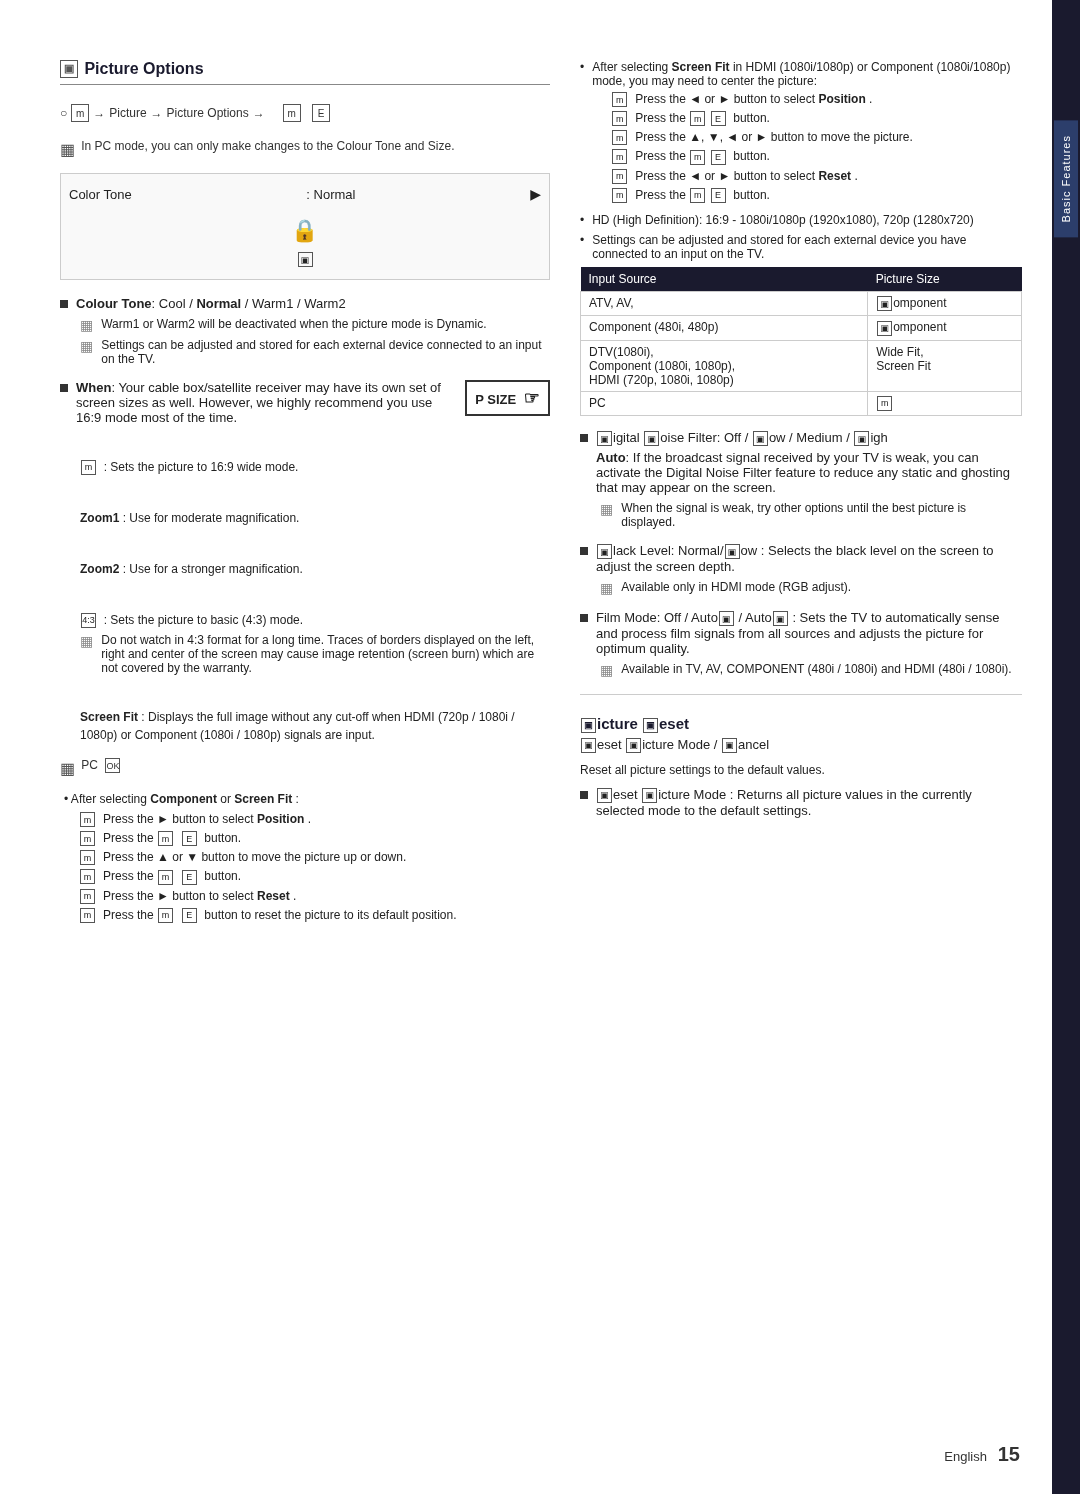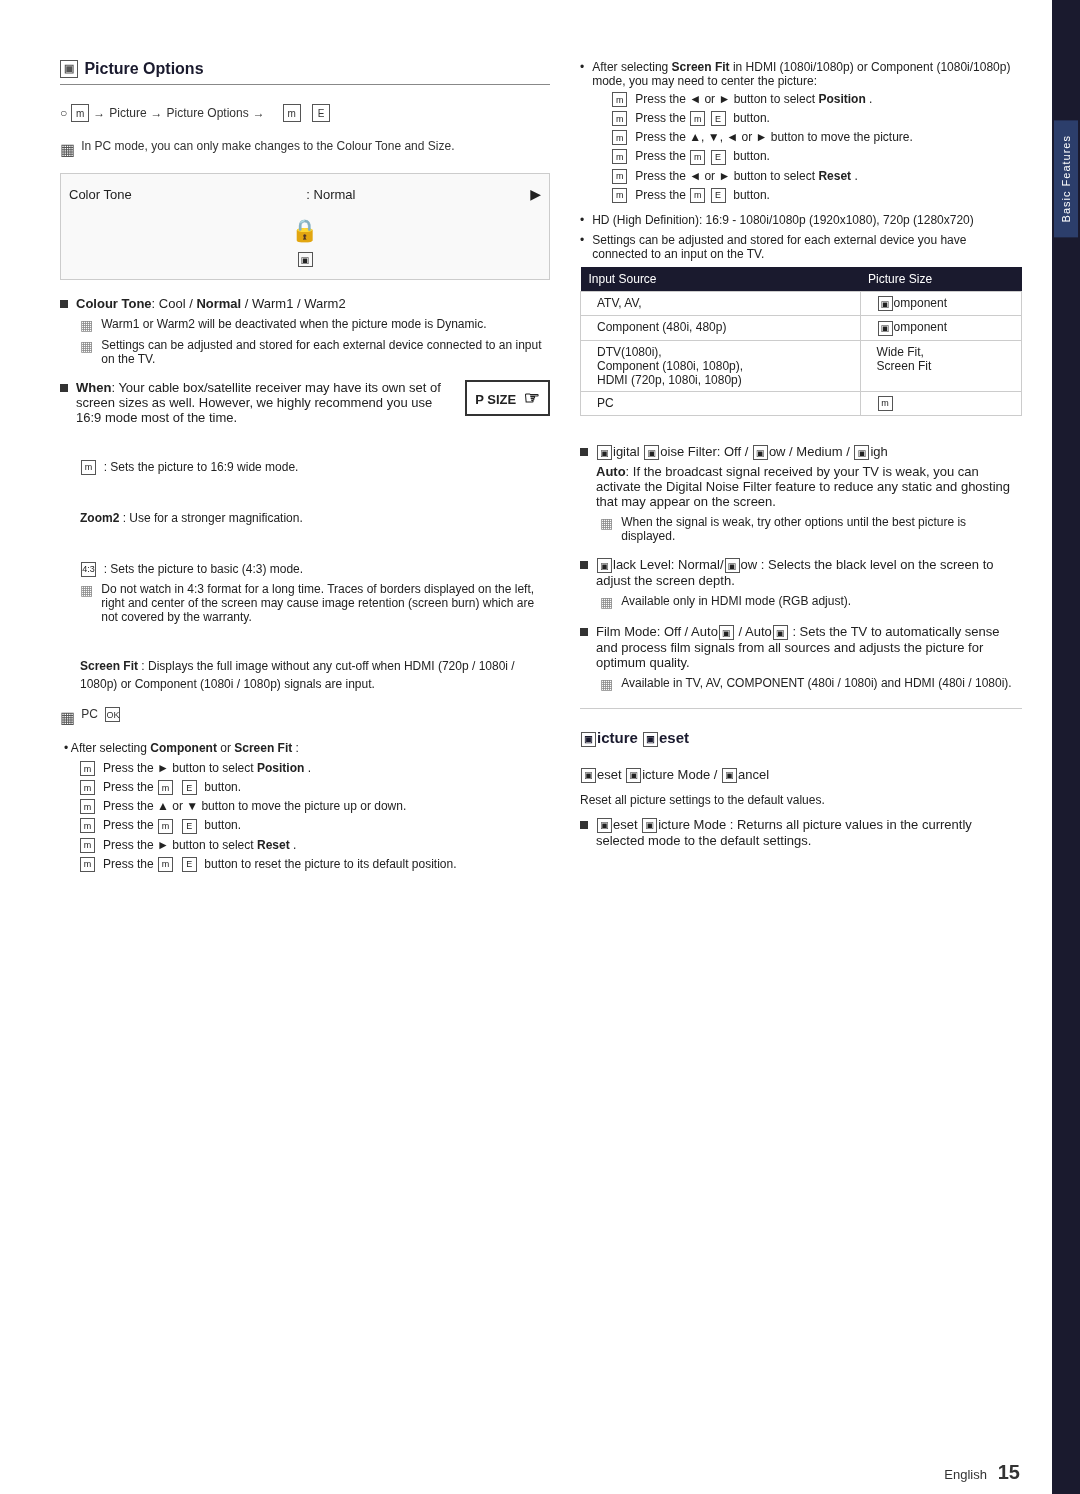--- a/index.html
+++ b/index.html
@@ -198,34 +198,34 @@
       margin-left: 20px;
       margin-bottom: 4px;
       font-size: 12px;
     }
 
     
     .info-table {
       width: 100%;
       border-collapse: collapse;
       font-size: 12px;
-      margin-bottom: 28px;
+      margin-bottom: 14px;
     }
 
     .info-table th {
       background: #1a1a2e;
       color: #fff;
       padding: 5px 8px;
       text-align: left;
       font-weight: normal;
     }
 
     .info-table td {
       border: 1px solid #ccc;
-      padding: 4px 16px;
+      padding: 4px 8px;
       vertical-align: top;
     }
 
     .info-table tr:first-child td {
       border-top: none;
     }
 
     .right-bullet {
       display: flex;
       align-items: flex-start;
@@ -248,21 +248,21 @@
     
     .section-divider {
       border: none;
       border-top: 1px solid #ccc;
       margin: 16px 0;
     }
 
     
     .page-footer {
       position: absolute;
-      bottom: 10px;
+      bottom: 28px;
       right: 60px;
       font-size: 13px;
       color: #333;
     }
 
     .page-number {
       font-size: 20px;
       font-weight: bold;
     }
 
@@ -279,21 +279,21 @@
     }
 
     .reset-section {
       margin-top: 20px;
     }
 
     .reset-title {
       font-size: 15px;
       font-weight: bold;
       color: #1a1a2e;
-      margin-bottom: 20px;
+      margin-bottom: 4px;
     }
 
     .reset-subtitle {
       font-size: 13px;
       margin-bottom: 10px;
     }
   </style>
 </head>
 <body>
 
@@ -371,20 +371,23 @@
             </div>
             <span>
               <strong>When</strong>: Your cable box/satellite receiver may have its own set of screen sizes as well. However, we highly recommend you use 16:9 mode most of the time.
             </span>
           </div>
         </div>
 
         <div class="sub-indent">
           <span class="inline-icon">m</span>
           &nbsp;: Sets the picture to 16:9 wide mode.
+        </div>
+        <div class="sub-indent">
+          <strong>Zoom1</strong> : Use for moderate magnification.
         </div>
         <div class="sub-indent">
           <strong>Zoom2</strong> : Use for a stronger magnification.
         </div>
         <div class="sub-indent">
           <span class="inline-icon">4:3</span>
           &nbsp;: Sets the picture to basic (4:3) mode.
         </div>
         <div class="sub-bullet">
           <span class="sub-note-icon">▦</span>

